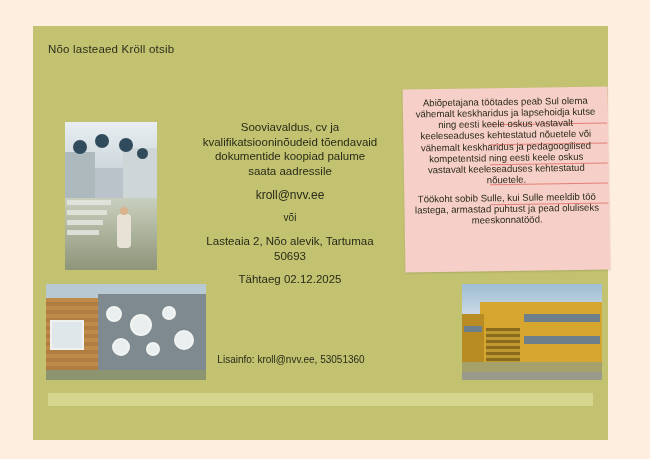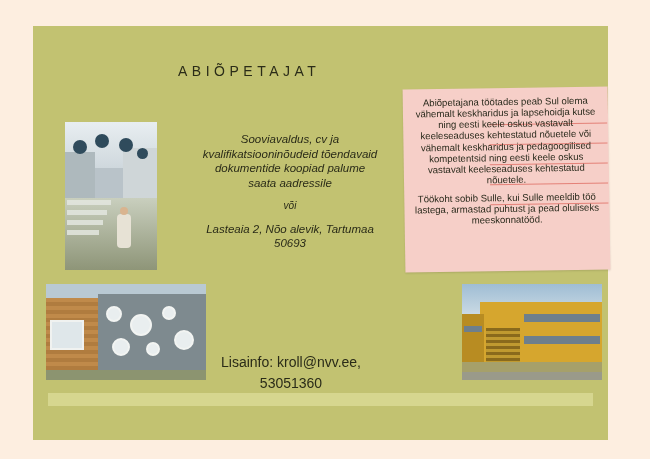--- a/index.html
+++ b/index.html
@@ -35,40 +35,39 @@
     left: 178px; top: 63px;
     font-size: 14px;
     color: #2b2c18;
     letter-spacing: 4.5px;
     font-weight: normal;
   }
 
   
   .center-col {
     position: absolute;
-    left: 200px; top: 132px;
+    left: 200px; top: 120px;
     width: 180px;
     text-align: center;
     color: #2a2b18;
     font-size: 11.5px;
     line-height: 1.28;
-    font-style: italic;
   }
   .center-col .blk { margin-bottom: 9px; }
   .center-col .email { font-size: 12px; }
   .center-col .voi { font-size: 10px; }
 
   
   .bottom-info {
     position: absolute;
     left: 196px; top: 352px;
     width: 190px;
     text-align: center;
     color: #2a2b18;
-    font-size: 14px;
+    font-size: 10px;
     line-height: 1.5;
   }
   .bottom-bar {
     position: absolute;
     left: 48px; top: 393px;
     width: 545px; height: 13px;
     background: #d6d68f;
   }
 
   
@@ -131,21 +130,21 @@
   .ph3 .ground { position:absolute; left:0; bottom:0; width:100%; height:18px; background:#a6a06a; }
   .ph3 .path { position:absolute; left:0; bottom:0; width:100%; height:8px; background:#9a9a8a; }
 </style>
 </head>
 <body>
 
 <div id="poster">
 
   <div class="olive-panel"></div>
 
-  <div class="heading-big">ABIÕPETAJAT</div>
+  <div class="heading-small">Nõo lasteaed Kröll otsib</div>
 
   <div class="photo ph1">
     <div class="ceiling"></div>
     <div class="wallL"></div>
     <div class="wallR"></div>
     <div class="win" style="left:8px; top:18px;"></div>
     <div class="win" style="left:30px; top:12px;"></div>
     <div class="win" style="left:54px; top:16px;"></div>
     <div class="win" style="left:72px; top:26px; width:11px; height:11px;"></div>
     <div class="floor"></div>
@@ -165,22 +164,24 @@
     <div class="circ" style="left:84px; top:30px; width:22px; height:22px;"></div>
     <div class="circ" style="left:116px; top:22px; width:14px; height:14px;"></div>
     <div class="circ" style="left:66px; top:54px; width:18px; height:18px;"></div>
     <div class="circ" style="left:100px; top:58px; width:14px; height:14px;"></div>
     <div class="circ" style="left:128px; top:46px; width:20px; height:20px;"></div>
     <div class="ground"></div>
   </div>
 
   <div class="center-col">
     <div class="blk">Sooviavaldus, cv ja kvalifikatsiooninõudeid tõendavaid dokumentide koopiad  palume saata aadressile</div>
+    <div class="blk email">kroll@nvv.ee</div>
     <div class="blk voi">või</div>
     <div class="blk">Lasteaia 2, Nõo alevik, Tartumaa 50693</div>
+    <div class="blk">Tähtaeg 02.12.2025</div>
   </div>
 
   <div class="pink-note">
     <div class="pink-line" style="left:86px; top:36px; width:118px;"></div>
     <div class="pink-line" style="left:86px; top:56px; width:118px;"></div>
     <div class="pink-line" style="left:86px; top:76px; width:118px;"></div>
     <div class="pink-line" style="left:86px; top:96px; width:118px;"></div>
     <div class="pink-line" style="left:86px; top:116px; width:118px;"></div>
     <div class="txt">
       <div class="p1">Abiõpetajana töötades peab Sul olema vähemalt keskharidus ja lapsehoidja kutse ning eesti keele oskus vastavalt keeleseaduses kehtestatud nõuetele või vähemalt keskharidus ja pedagoogilised kompetentsid ning eesti keele oskus vastavalt keeleseaduses  kehtestatud nõuetele.</div>

